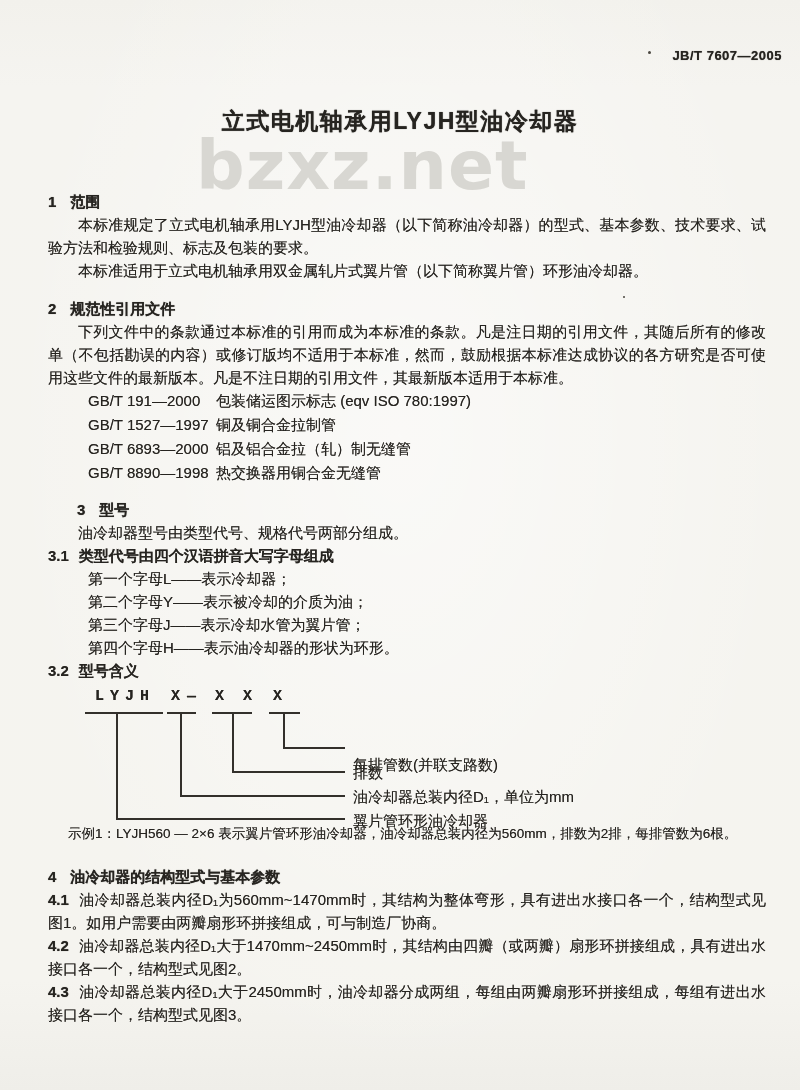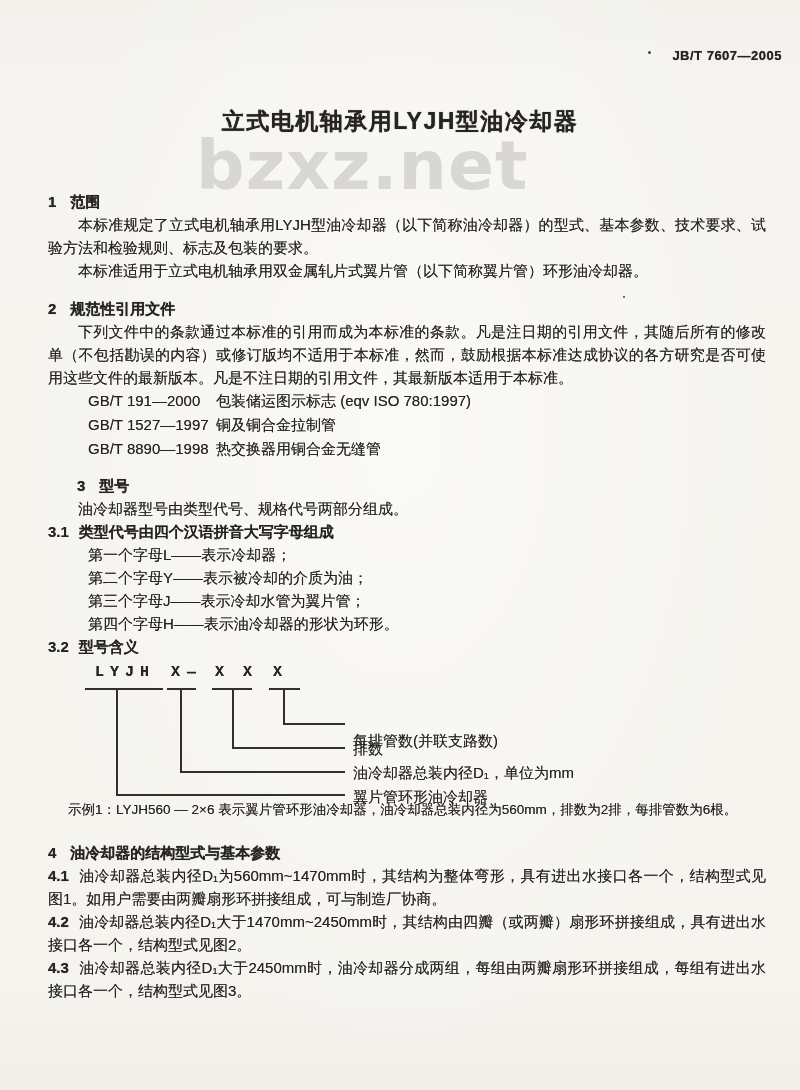--- a/index.html
+++ b/index.html
@@ -109,20 +109,23 @@
       <span class="sec-num">2</span><span>规范性引用文件</span>
     </h2>
     <p class="indent mt5">下列文件中的条款通过本标准的引用而成为本标准的条款。凡是注日期的引用文件，其随后所有的修改单（不包括勘误的内容）或修订版均不适用于本标准，然而，鼓励根据本标准达成协议的各方研究是否可使用这些文件的最新版本。凡是不注日期的引用文件，其最新版本适用于本标准。</p>
     <div class="ref-line">
       <span class="ref-num">GB/T 191—2000</span><span>包装储运图示标志 (eqv ISO 780:1997)</span>
     </div>
     <div class="ref-line">
       <span class="ref-num">GB/T 1527—1997</span><span>铜及铜合金拉制管</span>
     </div>
     <div class="ref-line">
+      <span class="ref-num">GB/T 6893—2000</span><span>铝及铝合金拉（轧）制无缝管</span>
+    </div>
+    <div class="ref-line">
       <span class="ref-num">GB/T 8890—1998</span><span>热交换器用铜合金无缝管</span>
     </div>
 
     <h2 class="sec-h mt13">
       <span class="sec-num">3</span><span>型号</span>
     </h2>
     <p class="indent mt8">油冷却器型号由类型代号、规格代号两部分组成。</p>
     <p class="sub-h mt2">
       <span class="sub-num">3.1</span><span>类型代号由四个汉语拼音大写字母组成</span>
     </p>

